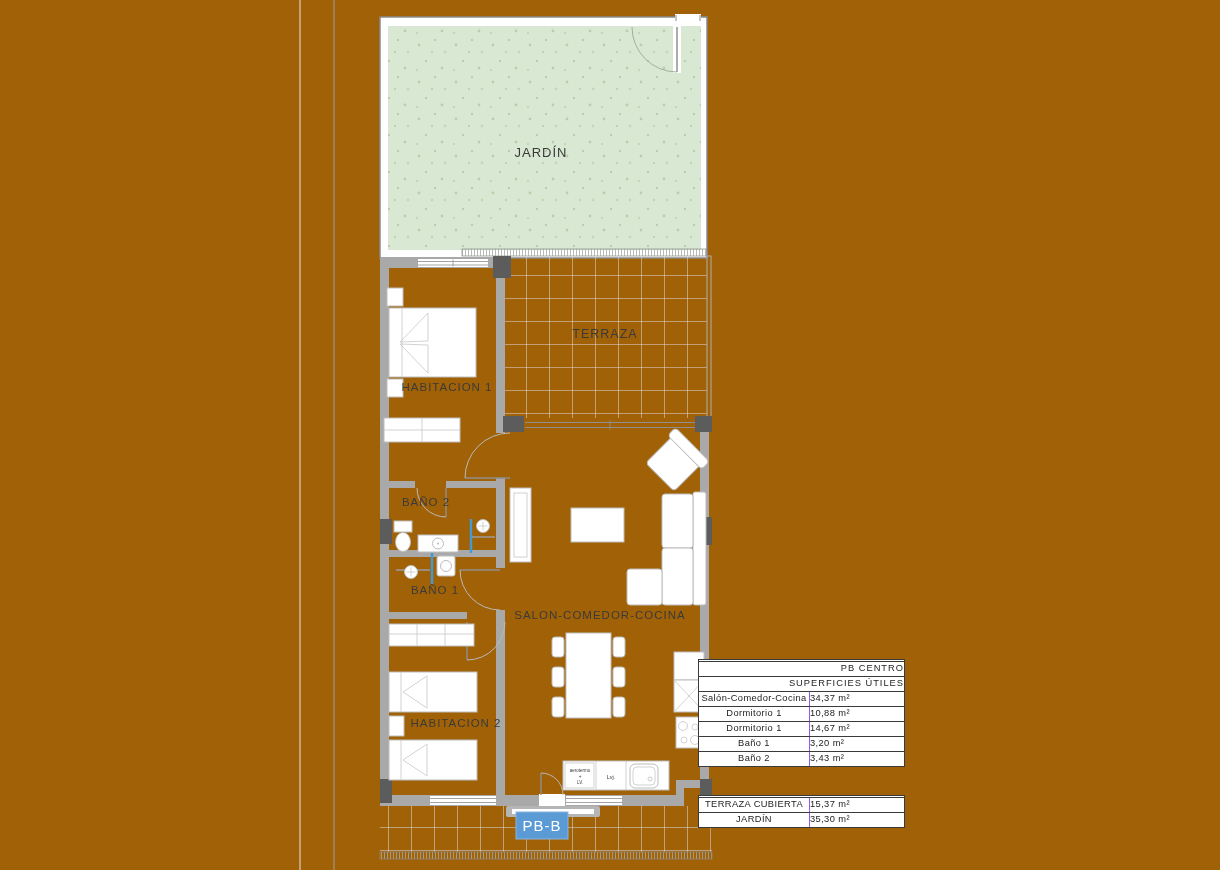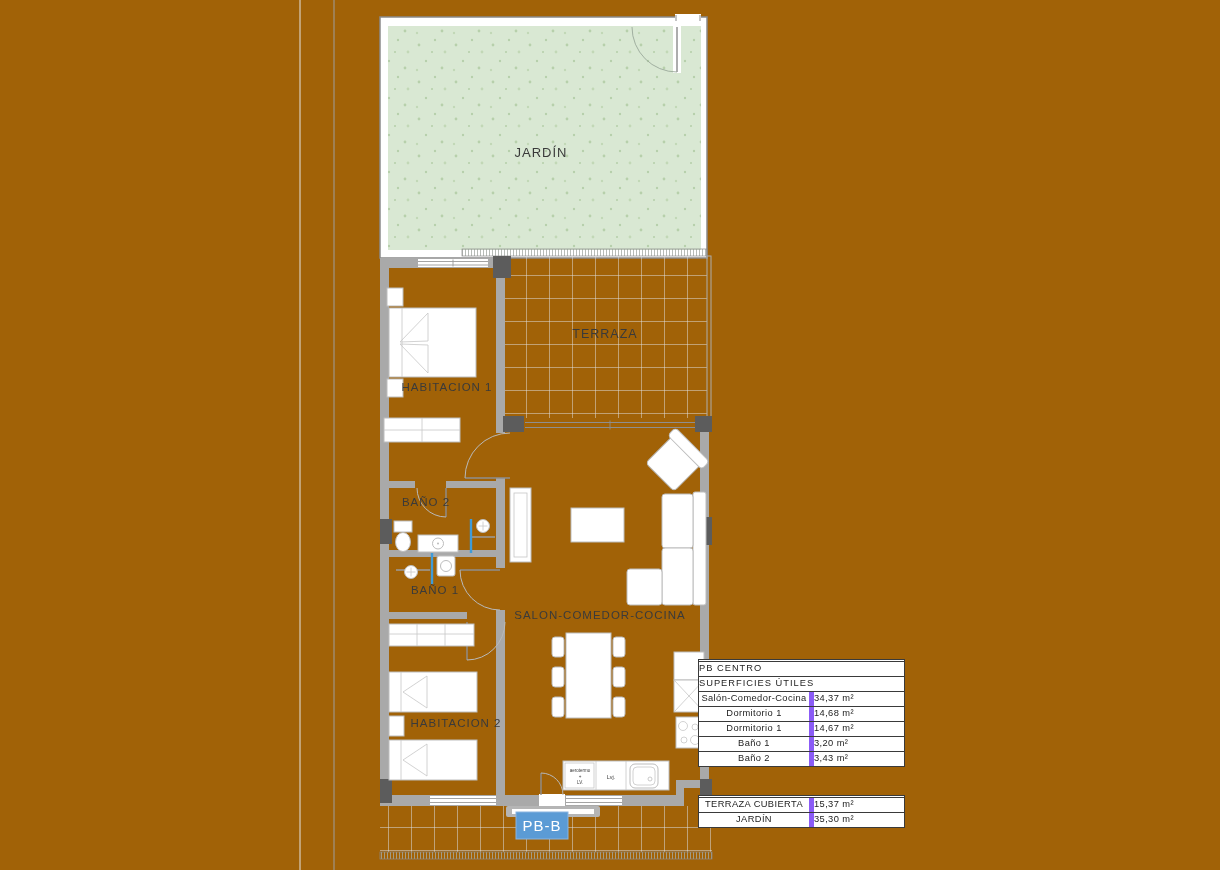--- a/index.html
+++ b/index.html
@@ -12,22 +12,22 @@
   .furn2 { fill:none; stroke:#c6c6c6; stroke-width:0.8; }
   .arc   { fill:none; stroke:#b9b9b9; stroke-width:1; }
   .leaf  { stroke:#8f8f8f; stroke-width:1.4; }
   .winln { stroke:#9a9a9a; stroke-width:0.9; }
   .lbl   { letter-spacing:1px; }
   
   .tbl { position:absolute; width:205px; background:#fff; border:1px solid #3a3a3a;
          border-top:3px double #3a3a3a; font-size:9.3px; color:#222; letter-spacing:0.4px; }
   .tr  { display:flex; border-top:1px solid #3a3a3a; height:14px; line-height:13.5px; }
   .tr:first-child { border-top:none; }
-  .th  { width:100%; text-align:left; letter-spacing:1px; }
-  .tl  { width:110px; text-align:center; border-right:5px solid #8b5cf6; }
+  .th  { width:100%; text-align:right; letter-spacing:1px; }
+  .tl  { width:110px; text-align:center; border-right:1px solid #8b5cf6; }
   .tv  { flex:1; text-align:left; }
   #t1 { left:698px; top:659px; }
   #t2 { left:698px; top:795px; }
   #t3 { left:698px; top:820px; }
 </style>
 </head>
 <body>
 
 <div id="stage">
 
@@ -274,21 +274,21 @@
       </div>
   <div class="tr">
         <div class="th">SUPERFICIES ÚTILES</div>
       </div>
   <div class="tr">
     <div class="tl">Salón-Comedor-Cocina</div>
     <div class="tv">34,37 m²</div>
   </div>
   <div class="tr">
     <div class="tl">Dormitorio 1</div>
-    <div class="tv">14,68 m²</div>
+    <div class="tv">10,88 m²</div>
   </div>
   <div class="tr">
     <div class="tl">Dormitorio 1</div>
     <div class="tv">14,67 m²</div>
   </div>
   <div class="tr">
     <div class="tl">Baño 1</div>
     <div class="tv">3,20 m²</div>
   </div>
   <div class="tr">

